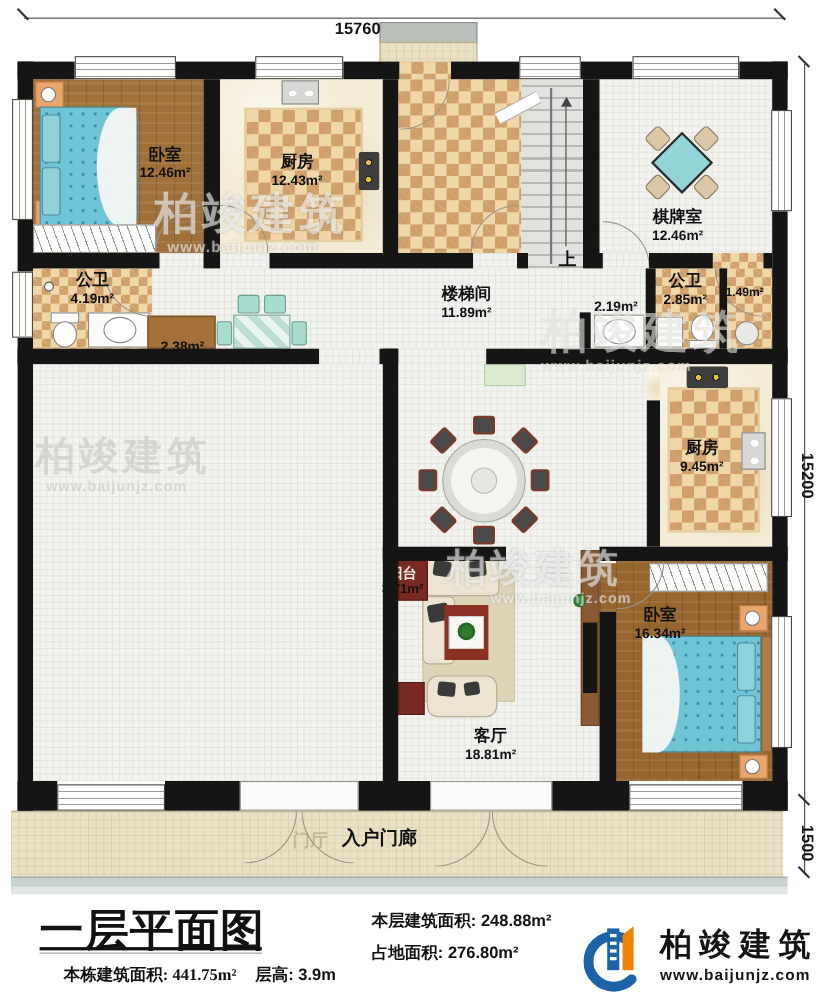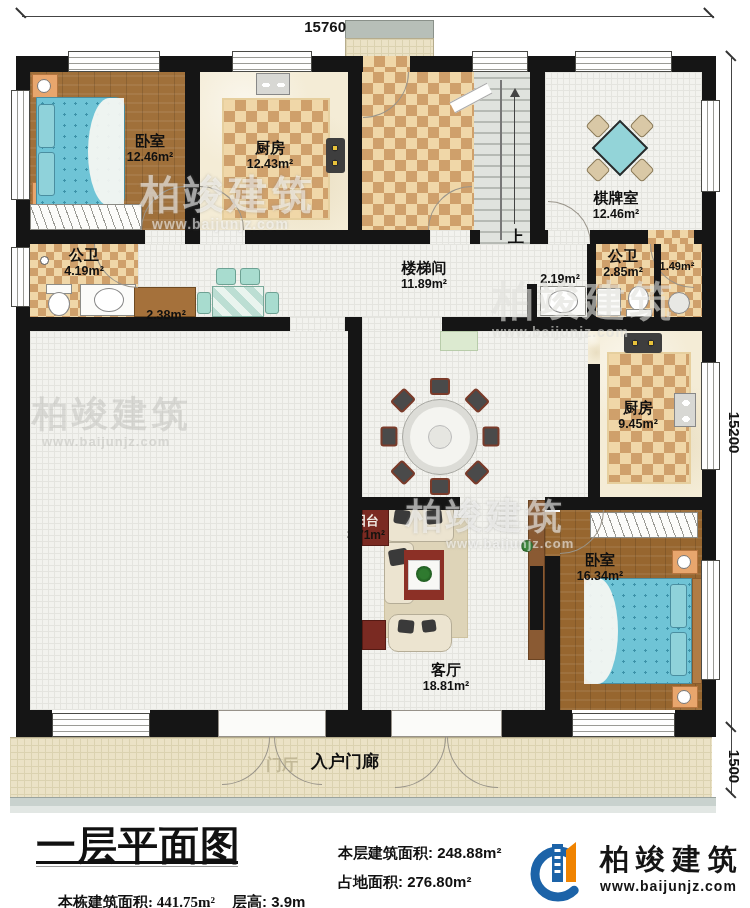--- a/index.html
+++ b/index.html
@@ -43,21 +43,21 @@
   .wm.light{color:rgba(255,255,255,.55);text-shadow:0 0 3px rgba(130,130,125,.4);}
   .wm.gray{color:rgba(185,185,180,.45);}
   .wm.pale{color:rgba(225,225,220,.62);}
   .dim{position:absolute;z-index:9;color:#141414;font-weight:700;font-size:15px;white-space:nowrap;}
   .dline{position:absolute;background:#444;z-index:9;}
   .tick{position:absolute;width:14px;height:1.5px;background:#333;transform:rotate(45deg);z-index:9;}
   .gap-box{position:absolute;background:#fbfbf9;border:1px solid #97928a;z-index:6;box-sizing:border-box;}
   .ft{position:absolute;color:#111;font-weight:700;z-index:3;}
   #title-big{font-size:40px;letter-spacing:1px;}
   #scale{font-size:32px;}
-  .info{font-size:15px;margin-top:16px;}
+  .info{font-size:15px;}
   #logo-text{font-size:29px;letter-spacing:7px;line-height:1;}
   #logo-url{font-size:14px;letter-spacing:1px;margin-top:4px;}
   .oval{border-radius:50%;}
 </style>
 </head>
 <body>
 
 <div id="stage">
 
   <div class="dline" style="left:22px;top:16px;width:692px;height:1px;"></div>

